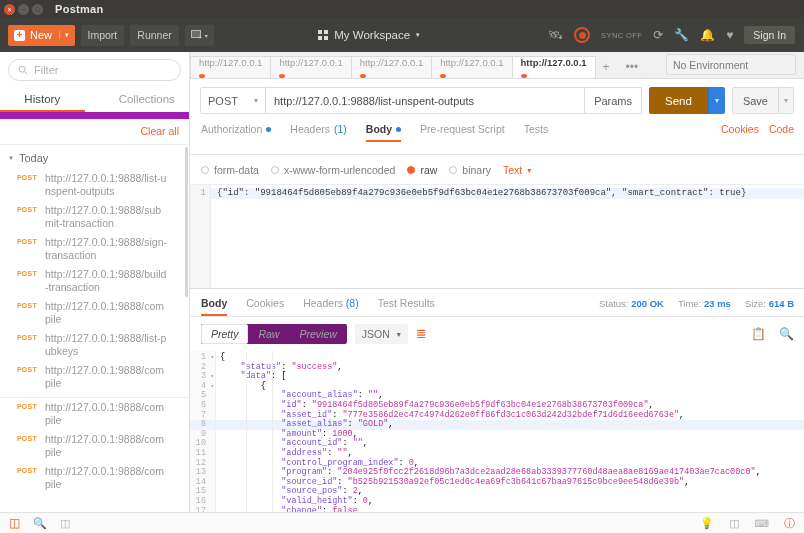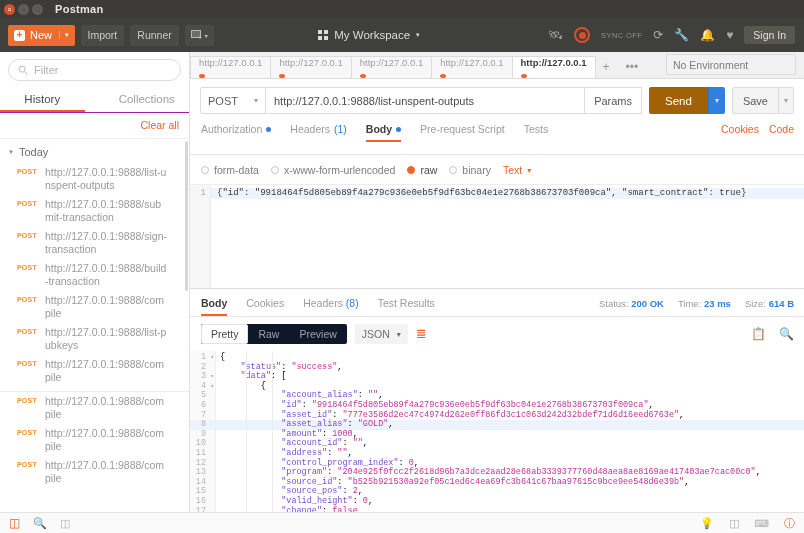--- a/index.html
+++ b/index.html
@@ -56,21 +56,21 @@
   
   .main { display: flex; height: calc(533px - 18px - 34px - 21px); }
 
   
   .sidebar { width: 190px; background:#fff; border-right:1px solid #e1e1e1; display:flex; flex-direction:column;}
   .filter-wrap { padding: 7px 8px 6px 8px; }
   .filter {
     height: 22px; border:1px solid #dcdcdc; border-radius:11px; display:flex; align-items:center;
     gap:6px; padding: 0 9px; color:#b3b3b3; font-size:11px;
   }
-  .tabs-hc { display:flex; border-bottom:1px solid #a21caf;gap:20px; }
+  .tabs-hc { display:flex; border-bottom:7px solid #a21caf;gap:20px; }
   .tabs-hc div { flex:1; text-align:center; padding:6px 0 7px; font-size:11.5px; color:#a0a0a0;}
   .tabs-hc div.active { color:#4a4a4a; box-shadow: inset 0 -2px 0 #ef5b25; }
   .clearall { text-align:right; padding:6px 10px 7px; color:#f2622a; font-size:10.5px; border-bottom:1px solid #ededed;}
   .hist { flex:1; overflow:hidden; position:relative; }
   .group { display:flex; align-items:center; gap:5px; padding:7px 0 5px 8px; color:#6d6d6d; font-size:11px;}
   .group .caret { font-size:6px; color:#8a8a8a; }
   .hitem { display:flex; gap:8px; padding:3px 6px 4px 17px; align-items:flex-start;}
   .hitem .m { color:#f0932f; font-size:7px; font-weight:bold; letter-spacing:.2px; padding-top:2px; min-width:20px;}
   .hitem .u { color:#9a9a9a; font-size:10.5px; line-height:12.5px; width:124px; word-break:break-all;}
   .sb-scroll { position:absolute; right:1px; top:2px; width:3px; height:150px; background:#d6d6d6; border-radius:2px;}
@@ -143,21 +143,21 @@
 
   
   .resp { display:flex; flex-direction:column; flex:1; min-height:0; }
   .resptabs { display:flex; align-items:center; gap:19px; padding:8px 10px 0 11px; border-bottom:1px solid #e6e6e6;}
   .resptab { padding-bottom:7px; color:#9c9c9c; font-size:10.5px; white-space:nowrap;}
   .resptab.active { color:#3d3d3d; font-weight:bold; box-shadow: inset 0 -2px 0 #f2622a;}
   .meta { margin-left:auto; display:flex; gap:14px; padding-bottom:7px; font-size:9.5px; color:#9a9a9a;}
   .meta b { color:#2f80e0; font-weight:bold; }
 
   .respctl { display:flex; align-items:center; gap:8px; padding:7px 10px 7px 11px;}
-  .segs { display:flex; background:#0f172a; border-radius:2px; overflow:hidden; }
+  .segs { display:flex; background:#701a75; border-radius:2px; overflow:hidden;font-style:italic; }
   .segs div { padding:4px 10px; font-size:10.5px; color:#a2a2a2; }
   .segs div.active { background:#fff; color:#4a4a4a; border:1px solid #e2e2e2; border-radius:2px; padding:3px 9px;}
   .jsonsel { display:flex; align-items:center; gap:7px; background:#f3f3f3; border-radius:2px; padding:4px 7px; color:#6e6e6e; font-size:10.5px;}
   .wrapicon { color:#f2622a; font-size:13px; line-height:10px;}
   .respctl .right { margin-left:auto; display:flex; gap:13px; color:#9d9d9d; font-size:12px;}
 
   .code-resp { flex:1; display:flex; font-family:"Liberation Mono", monospace; font-size:8.5px; overflow:hidden; position:relative;}
   .rgutter { width:26px; background:#fafafa; color:#b6b6b6; text-align:right; padding-top:2px; border-right:1px solid #efefef; }
   .rgutter div { line-height:9.6px; padding-right:9px; position:relative;}
   .rgutter div .fold { position:absolute; right:1px; font-size:6px; color:#9a9a9a;}

